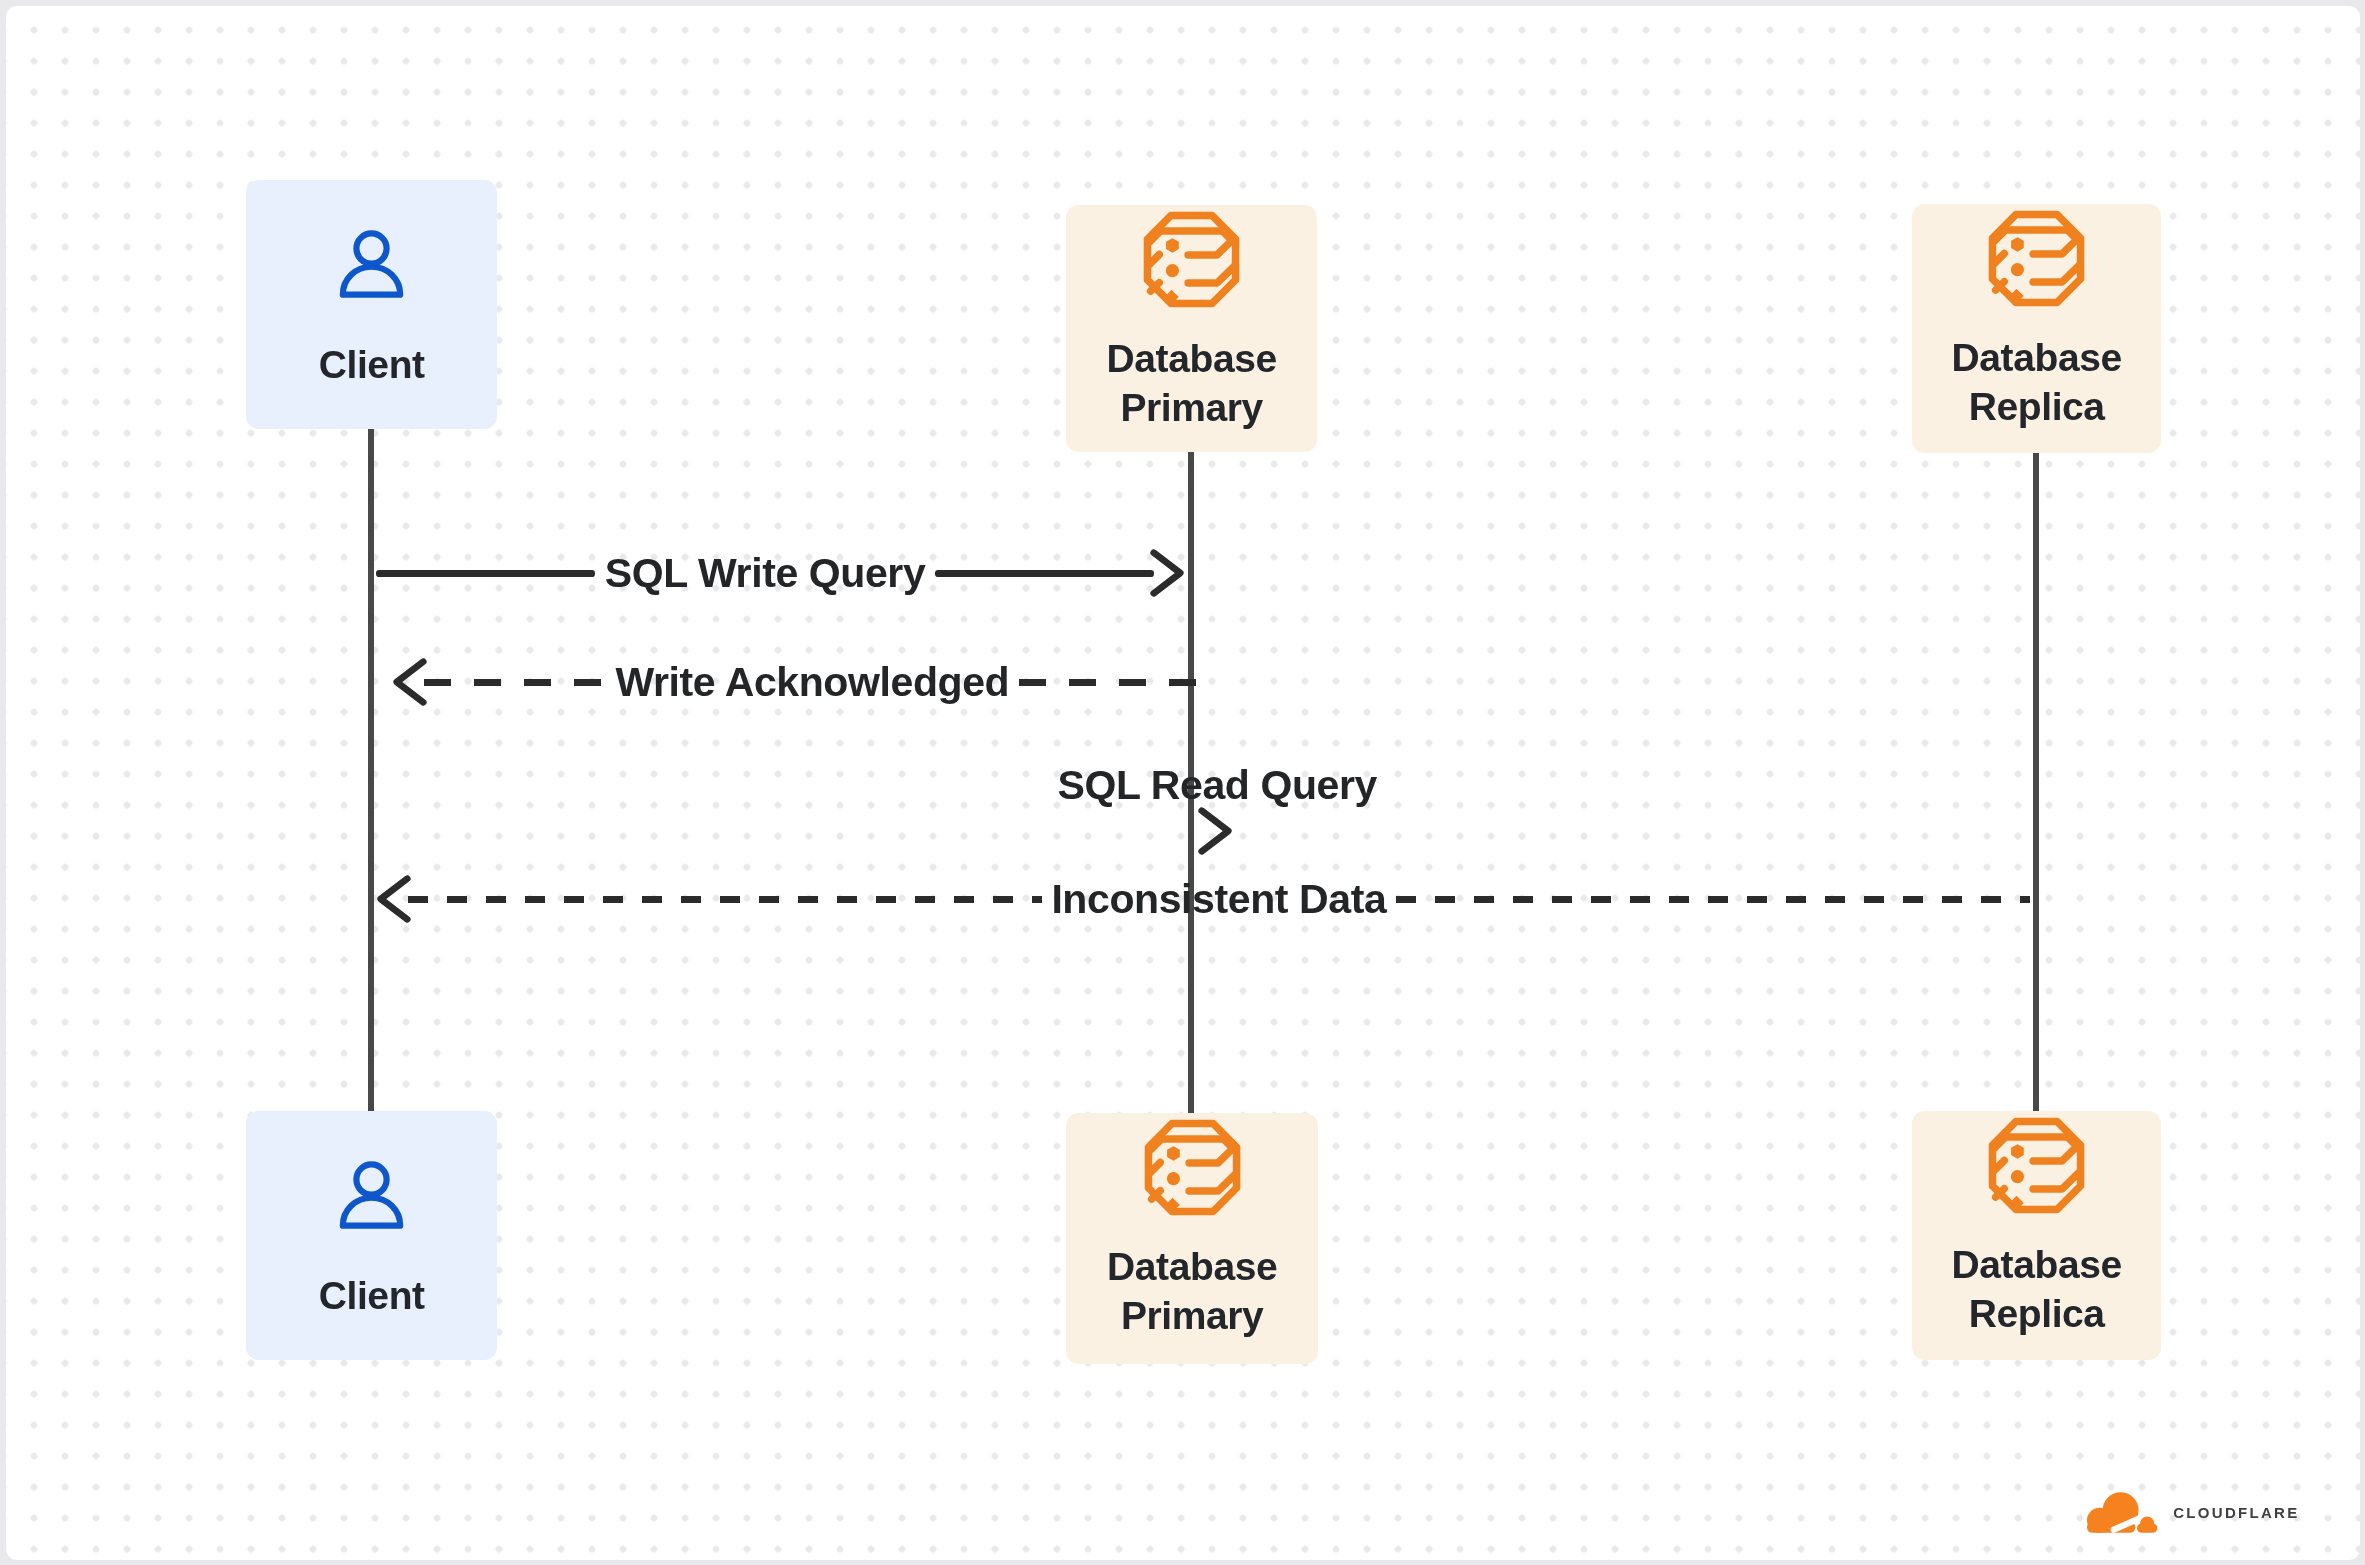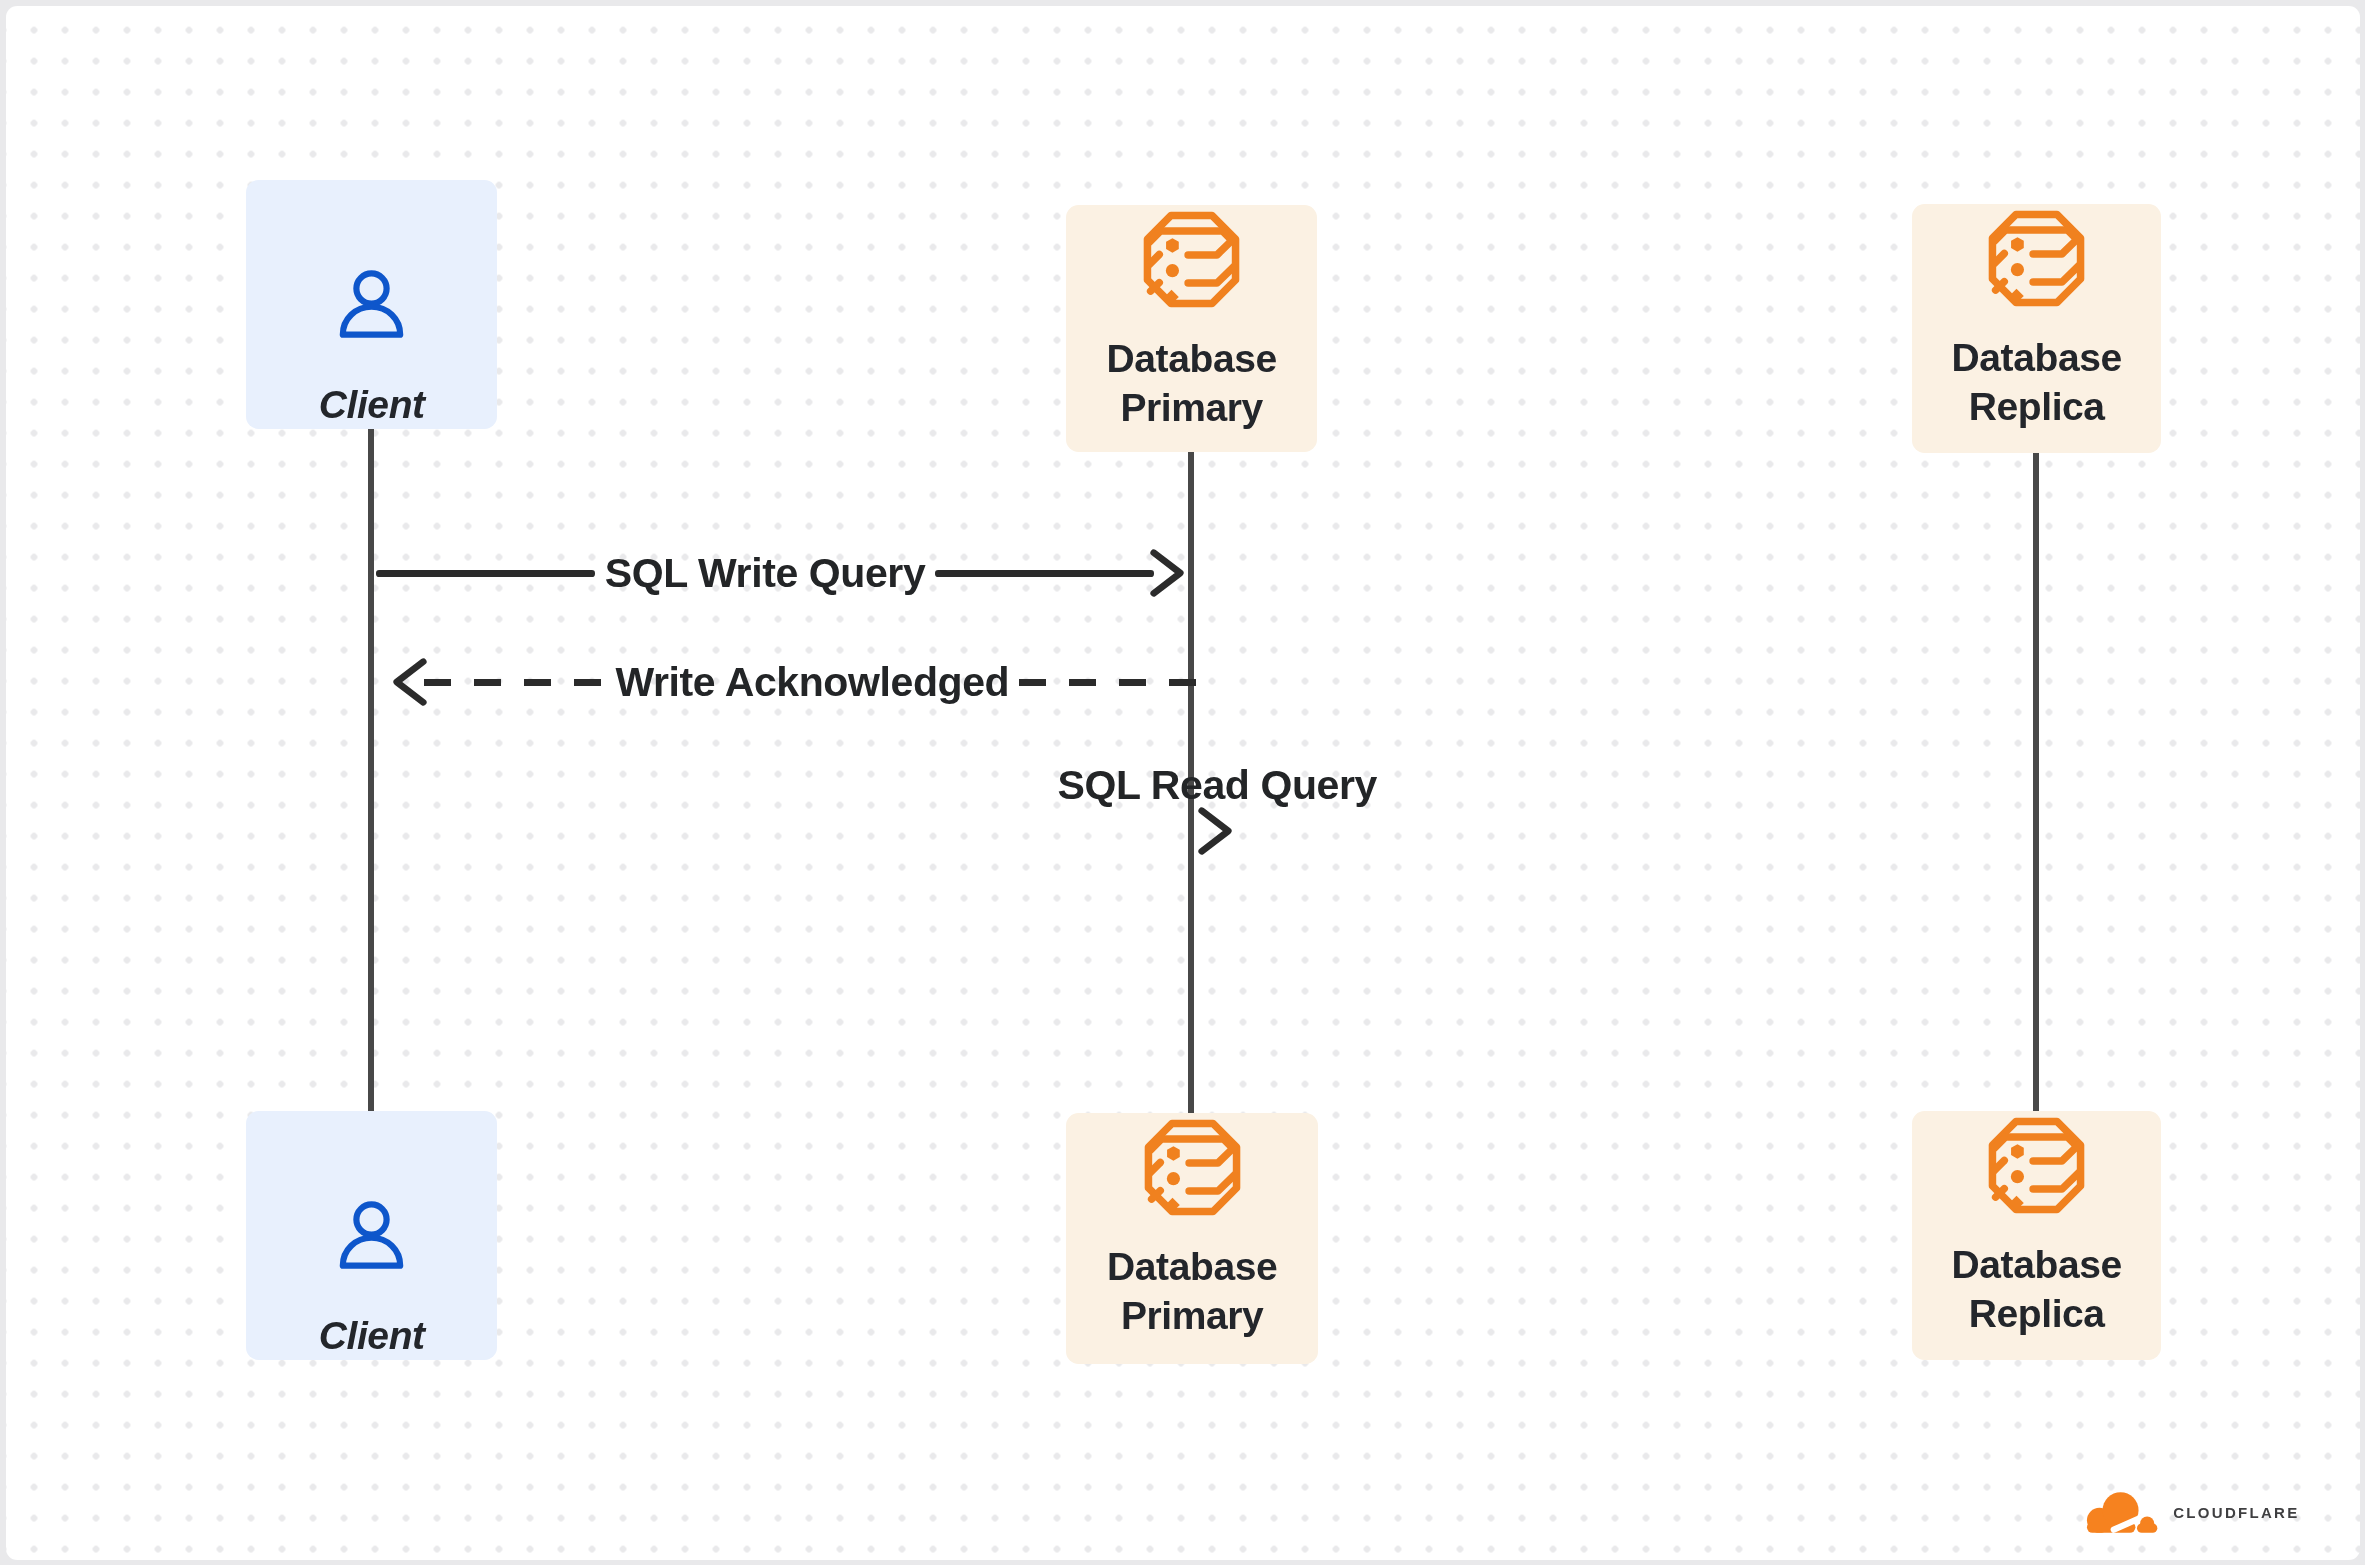--- a/index.html
+++ b/index.html
@@ -3,21 +3,21 @@
 <meta charset="utf-8">
 <style>
   html,body{margin:0;padding:0;width:2366px;height:1566px;background:#e9e9eb;
     font-family:"Liberation Sans",sans-serif;-webkit-font-smoothing:antialiased;}
   .frame{position:absolute;inset:0;width:2366px;height:1566px;}
   .canvas{position:absolute;inset:6.2px;background:#ffffff;border-radius:11px;overflow:hidden;
     background-image:radial-gradient(circle,#e9e9eb 3.1px,rgba(0,0,0,0) 3.6px);
     background-size:31px 31px;background-position:12.5px 8.6px;}
   
   .node{position:absolute;border-radius:12.5px;display:flex;flex-direction:column;align-items:center;}
-  .node.client{background:#e8f0fd;justify-content:flex-end;gap:30px;font-style:italic;}
+  .node.client{background:#e8f0fd;justify-content:center;gap:30px;}
   .node.db{background:#fbf1e3;justify-content:flex-start;gap:21px;box-sizing:border-box;}
   .node-label{font-weight:700;font-size:39px;line-height:1.24;color:#23262b;text-align:center;letter-spacing:-0.4px;}
   .node.db .node-label{max-width:210px;}
   #client-top{left:240px;top:174px;width:251px;height:249px;}
   #client-bottom{left:240px;top:1105px;width:251px;height:249px;}
   #primary-top{left:1060px;top:199px;width:251px;height:247px;}
   #primary-bottom{left:1060px;top:1107px;width:252px;height:251px;}
   #replica-top{left:1906px;top:198px;width:249px;height:249px;}
   #replica-bottom{left:1906px;top:1105px;width:249px;height:249px;}
   
@@ -177,20 +177,30 @@
       <div class="seg"></div>
       <div class="msg-label">SQL Read Query</div>
       <div class="seg"></div>
       <span class="head right">
         <svg width="36" height="50" viewBox="0 0 46 64" fill="none" stroke="#2b2b2b" stroke-width="8.5" stroke-linecap="round" stroke-linejoin="round">
           <polyline points="6,6 40,32 6,58"></polyline>
         </svg>
       </span>
     </div>
 
+    <div class="arrow" id="arrow-inconsistent">
+      <span class="head left">
+        <svg width="36" height="50" viewBox="0 0 46 64" fill="none" stroke="#2b2b2b" stroke-width="8.5" stroke-linecap="round" stroke-linejoin="round">
+          <polyline points="40,6 6,32 40,58"></polyline>
+        </svg>
+      </span>
+      <div class="seg dash-b"></div>
+      <div class="msg-label">Inconsistent Data</div>
+      <div class="seg dash-b"></div>
+    </div>
 
 
     <div class="branding">
       <span>
         <svg width="86" height="47" viewBox="0 0 110 60">
           <g fill="#f6821f">
             <circle cx="30" cy="40" r="16"></circle>
             <circle cx="57" cy="27" r="23"></circle>
             <rect x="14" y="42" width="62" height="14" rx="7"></rect>
           </g>

